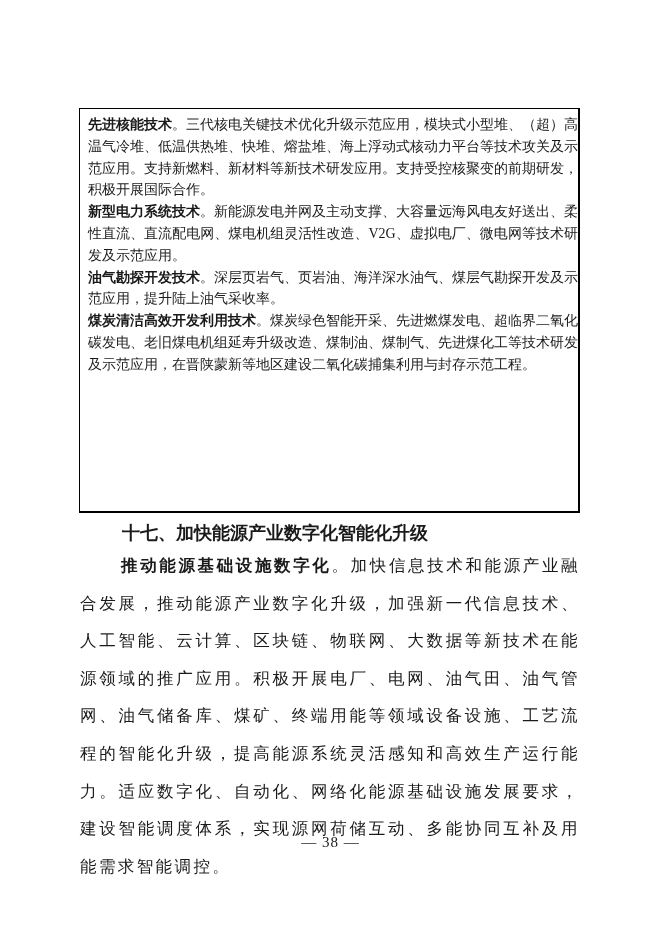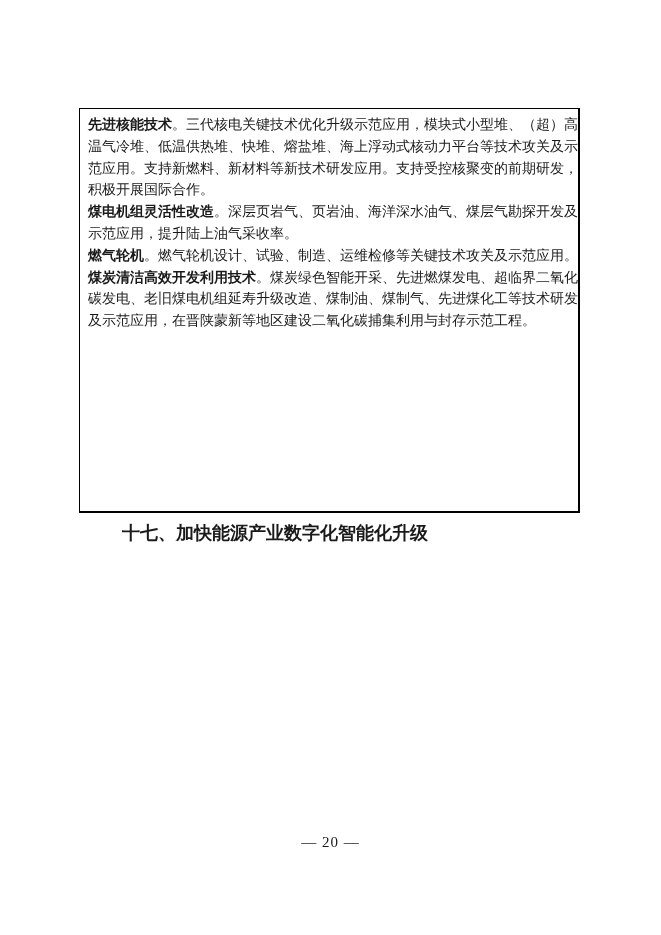--- a/index.html
+++ b/index.html
@@ -82,23 +82,24 @@
     letter-spacing: 1px;
   }
 </style>
 </head>
 <body>
 
 <div class="page">
 
   <div class="techbox">
     <p class="tech-item"><span class="lead">先进核能技术</span><span>。三代核电关键技术优化升级示范应用，模块式小型堆、（超）高温气冷堆、低温供热堆、快堆、熔盐堆、海上浮动式核动力平台等技术攻关及示范应用。支持新燃料、新材料等新技术研发应用。支持受控核聚变的前期研发，积极开展国际合作。</span></p>
-    <p class="tech-item"><span class="lead">煤电机组灵活性改造</span><span>。深层页岩气、页岩油、海洋深水油气、煤层气勘探开发及示范应用，提升陆上油气采收率。</span></p>
-    <p class="tech-item"><span class="lead">燃气轮机</span><span>。燃气轮机设计、试验、制造、运维检修等关键技术攻关及示范应用。</span></p>
+    <p class="tech-item"><span class="lead">新型电力系统技术</span><span>。新能源发电并网及主动支撑、大容量远海风电友好送出、柔性直流、直流配电网、煤电机组灵活性改造、V2G、虚拟电厂、微电网等技术研发及示范应用。</span></p>
+    <p class="tech-item"><span class="lead">油气勘探开发技术</span><span>。深层页岩气、页岩油、海洋深水油气、煤层气勘探开发及示范应用，提升陆上油气采收率。</span></p>
     <p class="tech-item"><span class="lead">煤炭清洁高效开发利用技术</span><span>。煤炭绿色智能开采、先进燃煤发电、超临界二氧化碳发电、老旧煤电机组延寿升级改造、煤制油、煤制气、先进煤化工等技术研发及示范应用，在晋陕蒙新等地区建设二氧化碳捕集利用与封存示范工程。</span></p>
   </div>
 
   <h2 class="section-heading">十七、加快能源产业数字化智能化升级</h2>
 
+  <p class="body-paragraph"><span class="lead">推动能源基础设施数字化</span><span>。加快信息技术和能源产业融合发展，推动能源产业数字化升级，加强新一代信息技术、人工智能、云计算、区块链、物联网、大数据等新技术在能源领域的推广应用。积极开展电厂、电网、油气田、油气管网、油气储备库、煤矿、终端用能等领域设备设施、工艺流程的智能化升级，提高能源系统灵活感知和高效生产运行能力。适应数字化、自动化、网络化能源基础设施发展要求，建设智能调度体系，实现源网荷储互动、多能协同互补及用能需求智能调控。</span></p>
 
-  <div class="page-number">— 20 —</div>
+  <div class="page-number">— 38 —</div>
 
 </div>
 
 </body></html>

